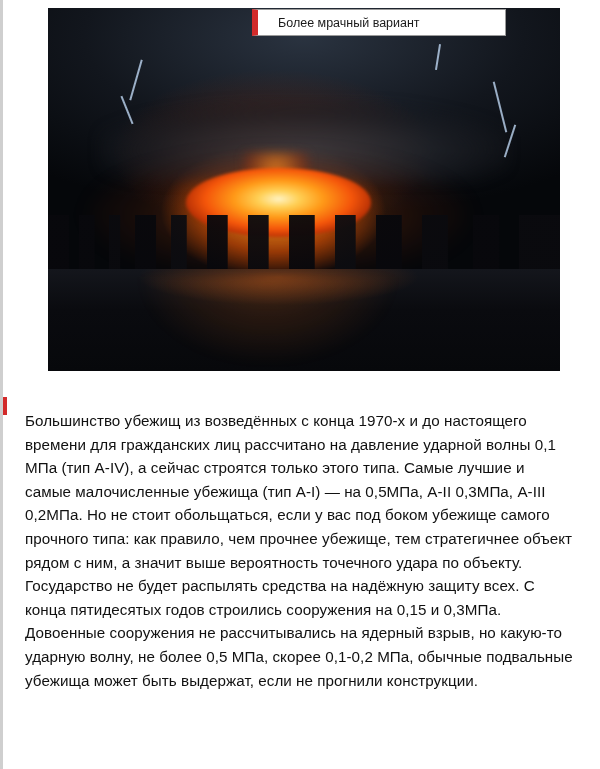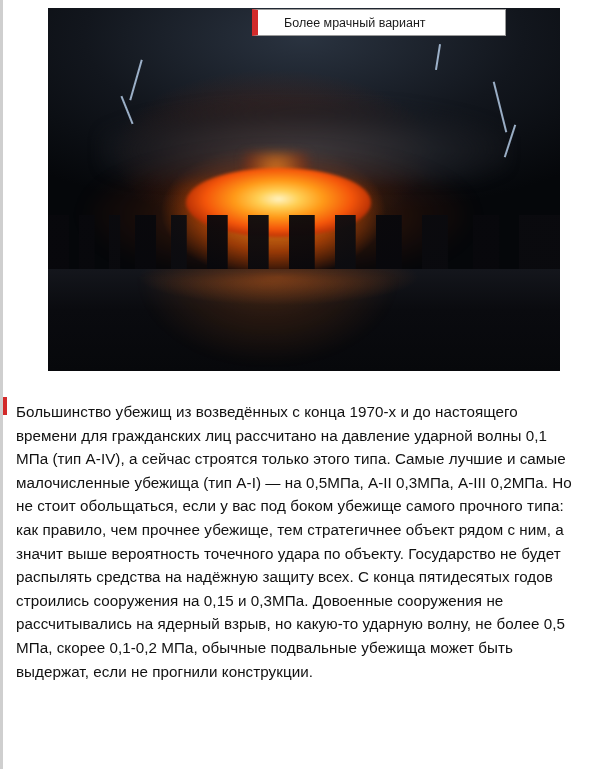--- a/index.html
+++ b/index.html
@@ -142,33 +142,33 @@
     background: #ffffff;
     border: 1px solid #9a9a9a;
     border-left: 6px solid #d22a2a;
     box-sizing: border-box;
     display: flex;
     align-items: center;
   }
   .caption-text {
     font-size: 12.5px;
     color: #1a1a1a;
-    padding-left: 26px;
+    padding-left: 20px;
     white-space: nowrap;
   }
 
   
   .article {
     position: absolute;
     left: 5px;
     top: 392px;
     width: 582px;
   }
   .article p {
-    margin: 8px;
+    margin: 17px;
     font-size: 15.2px;
     line-height: 23.6px;
     color: #111111;
     text-align: left;
     letter-spacing: 0.05px;
   }
   .marker {
     position: absolute;
     left: 0px;
     top: 397px;

